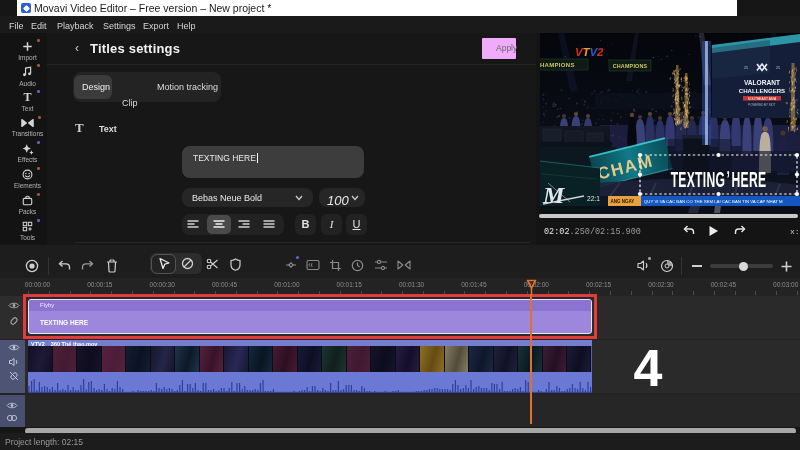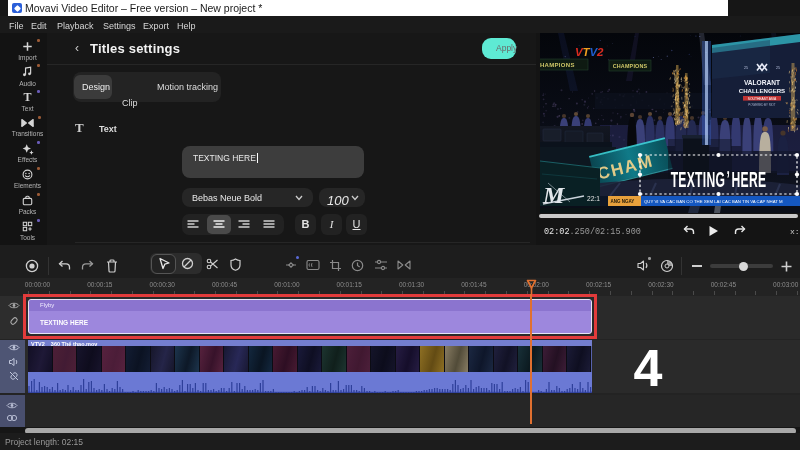--- a/index.html
+++ b/index.html
@@ -5,21 +5,21 @@
   * { margin:0; padding:0; box-sizing:border-box; }
   html,body { width:800px; height:450px; overflow:hidden; background:#161616;
     font-family:"Liberation Sans", sans-serif; }
   .abs { position:absolute; }
   #root { position:relative; width:800px; height:450px; }
 </style>
 </head>
 <body>
 <div id="root">
 
-  <div class="abs" style="left:8px;top:0;width:720px;height:16px;background:#ffffff;">
+  <div class="abs" style="left:17px;top:0;width:720px;height:16px;background:#ffffff;">
     <div class="abs" style="left:4px;top:3px;width:10px;height:10px;background:#2b5fd9;border-radius:2px;"></div>
     <div class="abs" style="left:6.5px;top:5.5px;width:5px;height:5px;background:#fff;border-radius:1px;transform:rotate(45deg);"></div>
     <div class="abs" style="left:17px;top:2px;font-size:10.5px;color:#1a1a1a;">Movavi Video Editor – Free version – New project *</div>
   </div>
 
   <div class="abs" style="left:0;top:16px;width:800px;height:17px;background:#1a1a1a;color:#d6d6d6;font-size:9px;">
     <span class="abs" style="left:9px;top:4.5px;">File</span>
     <span class="abs" style="left:31px;top:4.5px;">Edit</span>
     <span class="abs" style="left:57px;top:4.5px;">Playback</span>
     <span class="abs" style="left:103px;top:4.5px;">Settings</span>
@@ -83,21 +83,21 @@
         <path d="M9.5 7.5 V11.5 M7.5 9.5 H11.5" stroke="#d5d5d5" stroke-width="1.2"></path>
       </svg>
     <div class="abs" style="left:0;top:201px;width:55px;text-align:center;font-size:6.5px;color:#b5b5b5;">Tools</div>
     <div class="abs" style="left:37px;top:186px;width:2.5px;height:2.5px;border-radius:50%;background:#6a5cb8;"></div>
   </div>
 
   <div class="abs" style="left:47px;top:33px;width:489px;height:212px;background:#171717;">
 
     <div class="abs" style="left:28px;top:8px;width:10px;height:14px;color:#cccccc;font-size:12px;">‹</div>
     <div class="abs" style="left:43px;top:8px;font-size:13px;font-weight:bold;color:#f2f2f2;letter-spacing:.2px;">Titles settings</div>
-    <div class="abs" style="left:435px;top:5px;width:34px;height:21px;background:#5eead4;border-radius:9px;padding-left:14px;">
+    <div class="abs" style="left:435px;top:5px;width:34px;height:21px;background:#f0abfc;border-radius:1px;padding-left:14px;">
       <div style="text-align:center;font-size:8.5px;color:#6a6a6a;line-height:21px;">Apply</div>
     </div>
     <div class="abs" style="left:0px;top:31px;width:489px;height:1px;background:#262626;"></div>
 
     <div class="abs" style="left:26px;top:39px;width:148px;height:30px;background:#232323;border-radius:8px;"></div>
     <div class="abs" style="left:27px;top:42px;width:38px;height:24px;background:#3b3b3b;border-radius:6px;"></div>
     <div class="abs" style="left:35px;top:49px;font-size:9px;color:#eee;">Design</div>
     <div class="abs" style="left:75px;top:65px;font-size:9px;color:#ddd;">Clip</div>
     <div class="abs" style="left:110px;top:49px;font-size:9px;color:#ddd;">Motion tracking</div>
 

